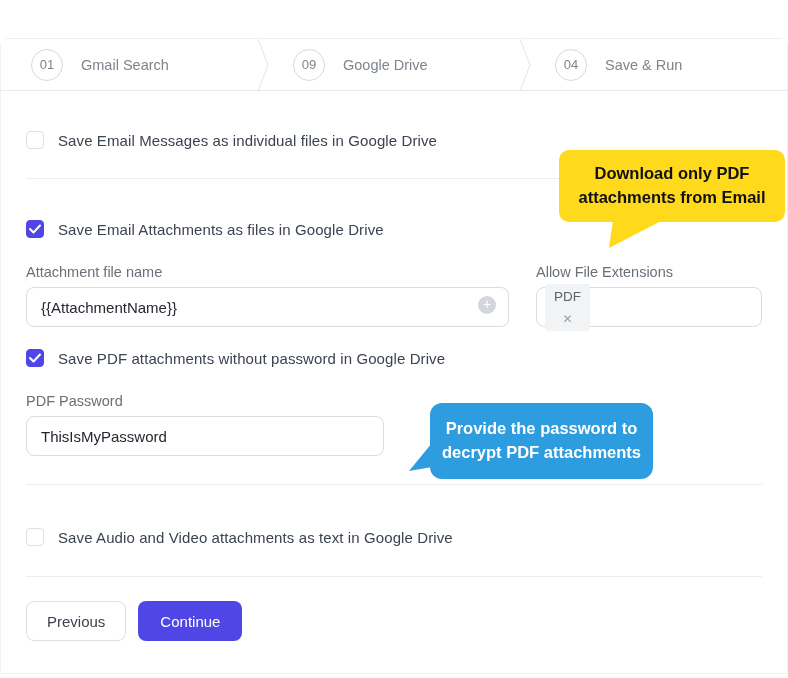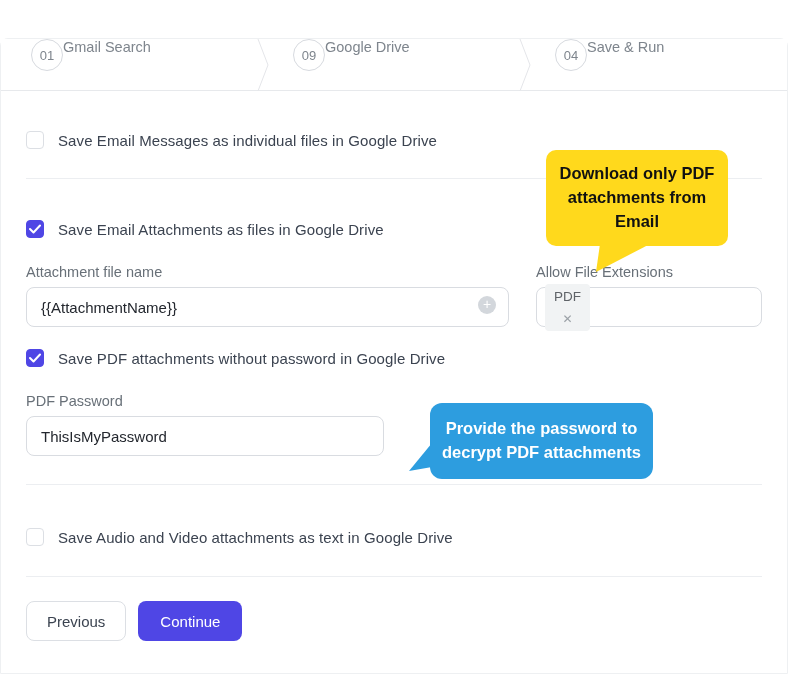--- a/index.html
+++ b/index.html
@@ -17,21 +17,22 @@
   
   .stepbar {
     display:flex;
     height:52px;
     border-bottom:1px solid #e7e9ec;
   }
   .step {
     position:relative;
     flex:1 1 0;
     display:flex;
-    align-items:flex-start;
+    align-items:center;
+    gap:18px;
     padding-left:30px;
     cursor:pointer;
     background:#fff;
   }
   .step .sep {
     position:absolute;
     right:-6px; top:0;
     width:12px; height:52px;
     z-index:2;
   }
@@ -133,21 +134,21 @@
     font-family:"Liberation Sans", sans-serif;
   }
   .btn-secondary { background:#fff; border:1px solid #dcdfe4; color:#3b4350; }
   .btn-primary { background:#4f46e5; border:none; color:#ffffff; padding:0 22px; }
 
   
   .callout { position:absolute; z-index:5; text-align:center; font-weight:700; }
   .callout-body { border-radius:10px; line-height:1.45; }
   .callout-tail { position:absolute; }
 
-  .callout-yellow { left:545px; top:111px; width:182px; }
+  .callout-yellow { left:558px; top:111px; width:226px; }
   .callout-yellow .callout-body {
     background:#ffd91c; color:#111111;
     font-size:16.5px; padding:12px 10px;
   }
   .callout-yellow .callout-tail { left:42px; top:100%; margin-top:-2px; }
 
   .callout-blue { left:429px; top:364px; width:223px; }
   .callout-blue .callout-body {
     background:#2d9ddf; color:#ffffff;
     font-size:16.5px; padding:14px 10px; border-radius:12px;

